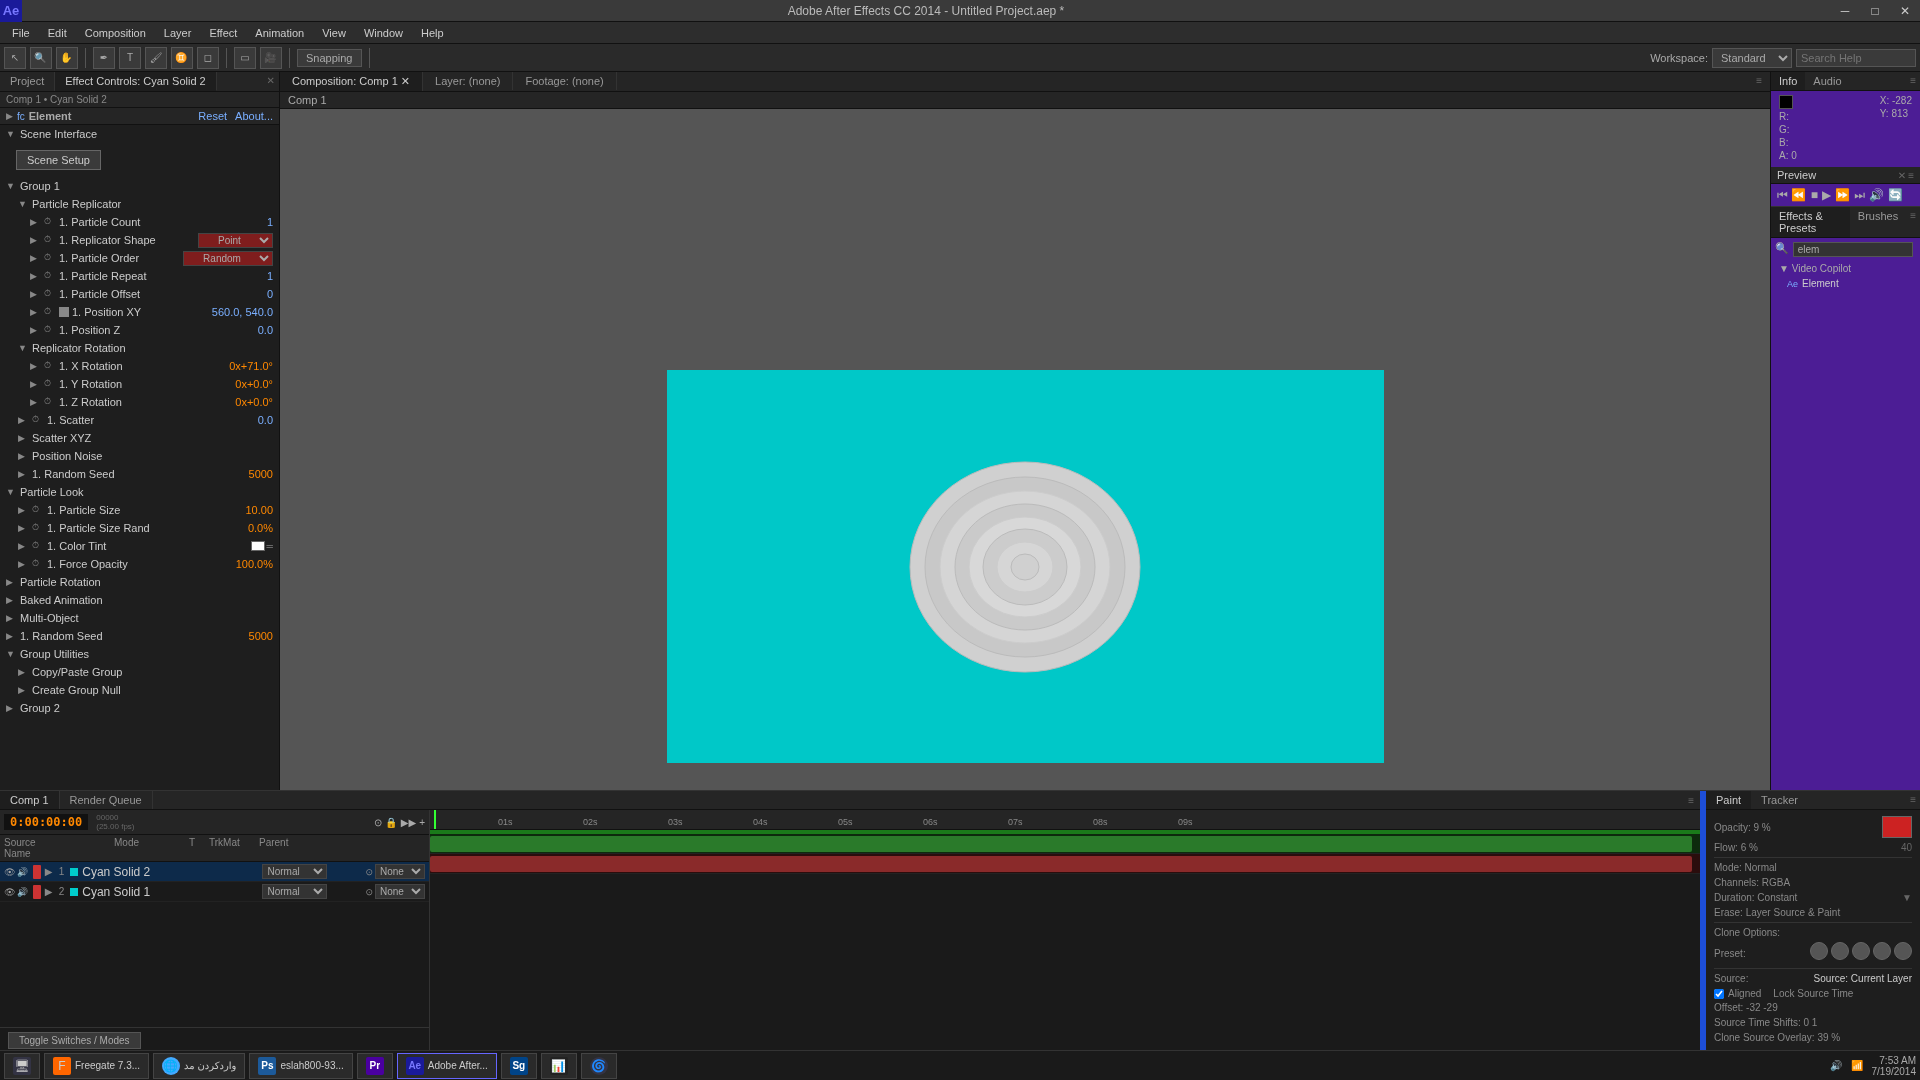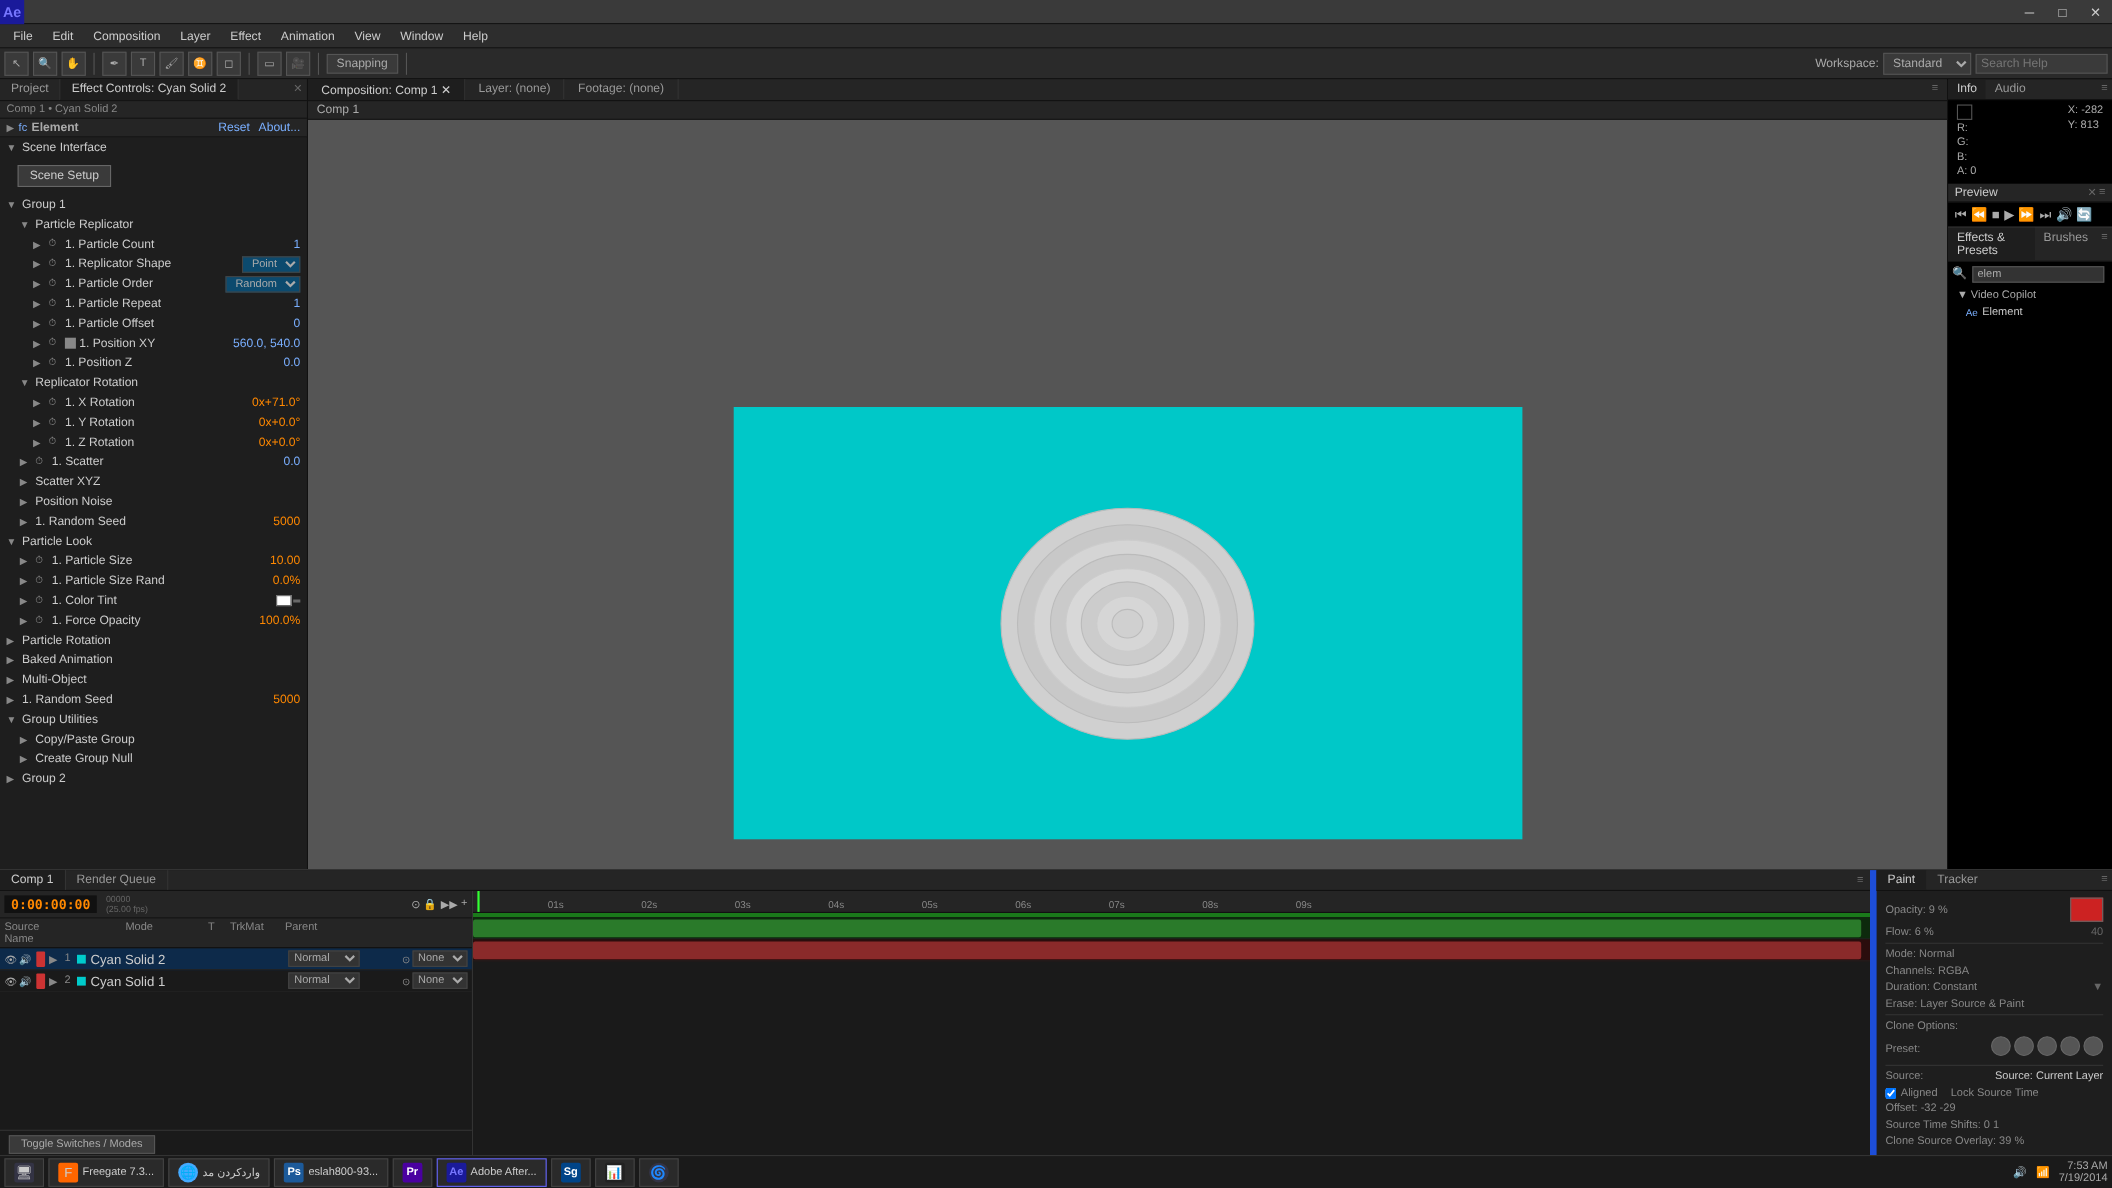--- a/index.html
+++ b/index.html
@@ -48,41 +48,41 @@
     .panel-header { display: flex; align-items: center; justify-content: space-between; padding: 2px 6px; background: #252525; border-bottom: 1px solid #111; }
     .panel-header-title { font-size: 11px; color: #aaa; font-weight: bold; }
     .panel-header-links { display: flex; gap: 8px; }
     .panel-header-link { font-size: 11px; color: #7aafff; cursor: pointer; }
 
     #effect-controls { flex: 1; overflow-y: auto; background: #1e1e1e; }
     .effect-row { display: flex; align-items: center; padding: 1px 6px; min-height: 18px; cursor: pointer; }
     .arrow { width: 12px; font-size: 9px; color: #888; margin-right: 2px; }
     .effect-name { font-size: 11px; color: #ccc; flex: 1; }
     .effect-value { font-size: 11px; color: #7aafff; }
-    .effect-select { background: #0c4a6e; border: 1px solid #444; color: #aaa; font-size: 10px; padding: 0 4px; }
+    .effect-select { background: #7f1d1d; border: 1px solid #444; color: #aaa; font-size: 10px; padding: 0 15px; text-align: center; }
     .stopwatch { width: 12px; height: 12px; margin-right: 3px; color: #888; font-size: 9px; }
     .indent1 { margin-left: 12px; }
     .indent2 { margin-left: 24px; }
     .scene-setup-btn { margin: 4px 8px; padding: 3px 10px; background: #3a3a3a; border: 1px solid #666; color: #ccc; font-size: 11px; cursor: pointer; }
 
     
     #center-panel { flex: 1; display: flex; flex-direction: column; background: #1a1a1a; }
     #comp-tabs { display: flex; background: #252525; border-bottom: 1px solid #111; align-items: flex-start; }
     .comp-tab { padding: 3px 12px; font-size: 11px; color: #999; cursor: pointer; border-right: 1px solid #333; }
     .comp-tab.active { background: #1e1e1e; color: #ccc; }
 
     #comp-viewport { flex: 1; background: #555; display: flex; align-items: center; justify-content: center; position: relative; }
     .comp-canvas { width: 717px; height: 393px; background: #00c8c8; position: relative; overflow: hidden; }
 
     #comp-controls { height: 26px; background: #252525; display: flex; align-items: center; padding: 0 4px; gap: 4px; border-top: 1px solid #111; font-size: 10px; color: #aaa; }
     .comp-ctrl-select { background: #3a3a3a; border: 1px solid #555; color: #aaa; font-size: 10px; }
     .comp-timecode { font-size: 11px; color: #ccc; background: #111; padding: 1px 4px; font-family: monospace; }
 
     
-    #right-panel { width: 150px; background: #000000; border-left: 1px solid #111; display: flex; flex-direction: column; }
+    #right-panel { width: 150px; background: #4c1d95; border-left: 1px solid #111; display: flex; flex-direction: column; }
     #right-tabs { display: flex; background: #252525; border-bottom: 1px solid #111; flex-wrap: wrap; }
     .right-tab { padding: 3px 8px; font-size: 11px; color: #999; cursor: pointer; }
     .right-tab.active { background: #1e1e1e; color: #ccc; }
     #info-panel { padding: 4px 8px; font-size: 10px; color: #aaa; }
     .info-row { display: flex; justify-content: space-between; margin-bottom: 2px; }
     .color-swatch { width: 14px; height: 14px; background: #000; border: 1px solid #555; display: inline-block; }
     #preview-header { display: flex; align-items: center; justify-content: space-between; padding: 2px 6px; background: #252525; border-bottom: 1px solid #111; }
     .preview-controls { display: flex; gap: 2px; align-items: center; }
     .prev-btn { font-size: 12px; cursor: pointer; color: #aaa; }
     #effects-presets { padding: 4px; font-size: 10px; }
@@ -144,20 +144,21 @@
     ::-webkit-scrollbar-track { background: #1a1a1a; }
     ::-webkit-scrollbar-thumb { background: #444; }
   </style>
 </head>
 <body>
 
 <div id="title-bar">
   <div class="app-icon">
     <span>Ae</span>
   </div>
+  <div class="title">Adobe After Effects CC 2014 - Untitled Project.aep *</div>
   <div class="win-controls">
     <div class="win-btn">─</div>
     <div class="win-btn">□</div>
     <div class="win-btn close">✕</div>
   </div>
 </div>
 
 <div id="menu-bar">
   <div class="menu-item">File</div>
   <div class="menu-item">Edit</div>

